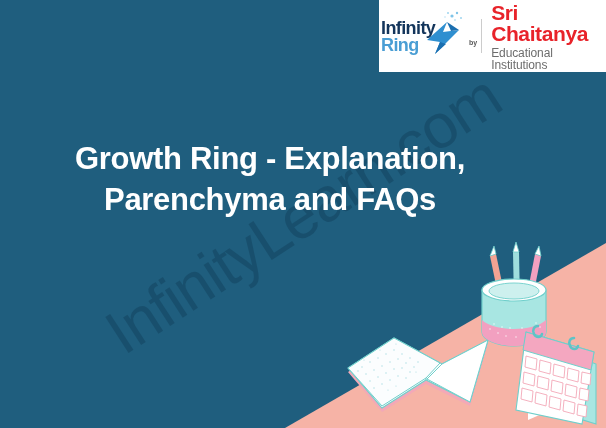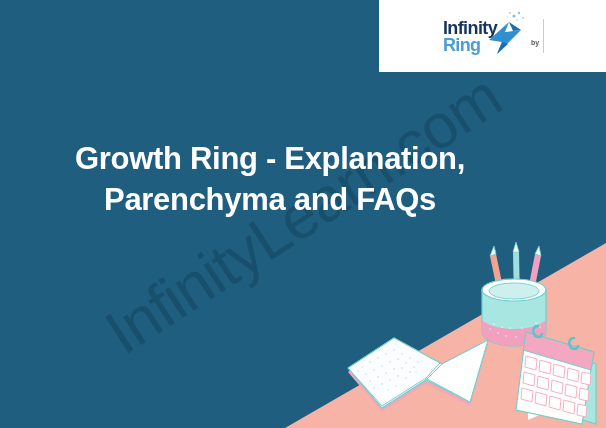--- a/index.html
+++ b/index.html
@@ -169,20 +169,24 @@
         <circle cx="27" cy="3" r="1" fill="#9ed4ef"></circle>
         <circle cx="40" cy="8" r="1" fill="#9ed4ef"></circle>
         <circle cx="34" cy="10" r="0.9" fill="#b9e1f5"></circle>
         <circle cx="24" cy="7" r="0.8" fill="#b9e1f5"></circle>
       </svg>
     </div>
 
     <span class="logo-by">by</span>
     <div class="logo-divider"></div>
 
+    <div class="logo-right">
+      <span class="logo-sri">Sri Chaitanya</span>
+      <span class="logo-edu">Educational Institutions</span>
+    </div>
   </div>
 
   <h1 class="title">Growth Ring - Explanation, Parenchyma and FAQs</h1>
 
   <svg class="illustration" viewBox="0 0 276 200">
 
     <g>
       <path d="M18 144 L64 114 L112 140 L158 116 L140 178 L96 156 L52 184 Z" fill="#f3a8b8"></path>
       <path d="M18 140 L64 110 L112 136 L158 112 L140 174 L96 152 L52 180 Z" fill="#ffffff" stroke="#6fcfcb" stroke-width="1.1"></path>
       <path d="M18 140 L64 110 L110 135 L96 150 L52 178 Z" fill="#fbfdfe" stroke="#6fcfcb" stroke-width="1"></path>

